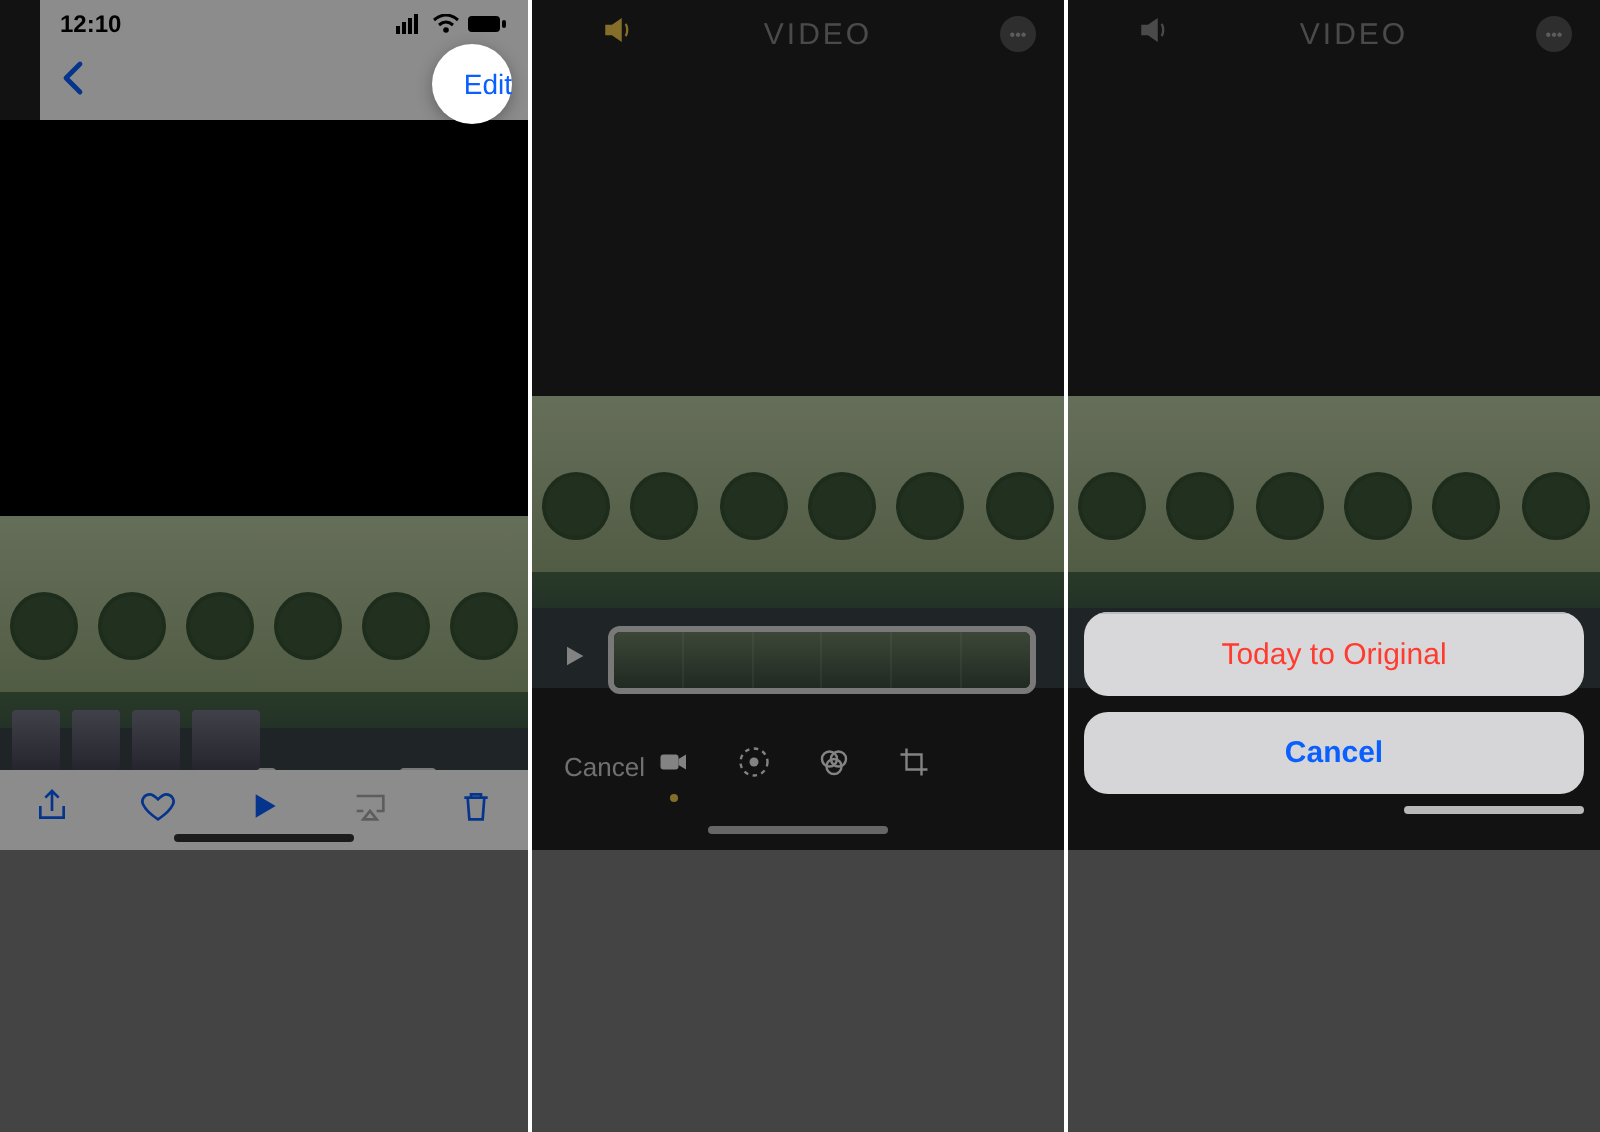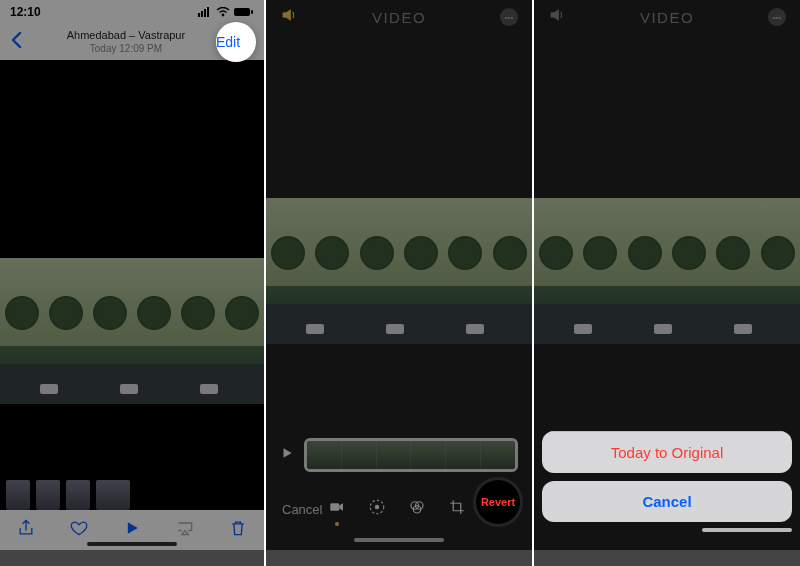--- a/index.html
+++ b/index.html
@@ -5,24 +5,25 @@
   * { box-sizing: border-box; margin: 0; padding: 0; }
   body {
     width: 800px;
     height: 566px;
     background: #444;
     font-family: -apple-system, "Helvetica Neue", Arial, sans-serif;
     display: flex;
     overflow: hidden;
   }
   .phone {
-    height: 550px;
+    height: 425px;
     background: #222;
     position: relative;
     flex: none;
+    padding-left: 20px;
   }
   .phone.p1 { width: 264px; }
   .phone.p2 { width: 266px; }
   .phone.p3 { width: 266px; }
   .sep { width: 2px; height: 566px; background: #fff; flex: none; }
   .dim-overlay {
     position: absolute; inset: 0;
     background: rgba(0,0,0,0.45);
     pointer-events: none;
   }
@@ -40,21 +41,21 @@
   .nav-back { color: #0a60ff; font-size: 20px; }
   .nav-title { text-align: center; font-size: 11px; line-height: 1.2; color: #222; }
   .nav-title .sub { color: #888; font-size: 10px; }
   .nav-edit {
     color: #0a60ff; font-size: 14px; font-weight: 500;
   }
   .edit-highlight {
     position: absolute; top: 22px; right: 8px;
     width: 40px; height: 40px; border-radius: 50%;
     background: #fff; box-shadow: 0 2px 8px rgba(0,0,0,0.3);
-    display: flex; align-items: center; justify-content: flex-start;
+    display: flex; align-items: center; justify-content: flex-end;
     z-index: 5;
   }
   .edit-highlight span { color:#0a60ff; font-size:14px; font-weight:500; }
   .p1-body { background:#000; position:absolute; top:60px; left:0; right:0; bottom:0; }
   .video-frame {
     position:absolute; left:0; right:0; top:198px; height:146px;
     background: linear-gradient(to bottom,#8aa88a 0%,#6e8d6e 40%,#4a6a4a 60%, #2e3d3e 100%);
     overflow:hidden;
   }
   .road { position:absolute; bottom:0; left:0; right:0; height:40px; background:#3a4245;}
@@ -163,24 +164,20 @@
           <rect x="17" y="3" width="2" height="4" rx="1" fill="#000"></rect>
         </svg>
     </span>
   </div>
   <div class="nav-bar">
     <span class="nav-back">
       <svg width="12" height="18" viewBox="0 0 12 18">
           <path d="M10 2 L3 9 L10 16" stroke="#0a60ff" stroke-width="2.4" fill="none" stroke-linecap="round" stroke-linejoin="round"></path>
         </svg>
     </span>
-    <span class="nav-title">
-      <div>Ahmedabad – Vastrapur</div>
-      <div class="sub">Today 12:09 PM</div>
-    </span>
     <span class="nav-edit" style="opacity:0">Edit</span>
   </div>
 
   <div class="p1-body">
     <div class="video-frame">
       <div class="grass"></div>
       <div class="trees">
           <div class="tree"></div>
           <div class="tree"></div>
           <div class="tree"></div>
@@ -291,23 +288,20 @@
       <span><svg viewBox="0 0 24 24">
             <path d="M7 3v14h14M3 7h14v14" fill="none" stroke="#eee" stroke-width="1.6"></path>
           </svg></span>
     </span>
     <span style="width:44px"></span>
   </div>
   <div class="home-ind light" style="bottom:8px;"></div>
 
   <div class="dim-overlay"></div>
 
-  <div class="revert-btn" style="position:absolute; right:12px; bottom:26px; z-index:5;">
-    <span>Revert</span>
-  </div>
 </div>
 
 <div class="sep"></div>
 
 <div class="phone p3">
   <div class="editor-top">
     <span class="vol-icon">
       <svg viewBox="0 0 24 24">
           <path d="M4 9v6h4l6 4V5l-6 4H4z"></path>
           <path d="M17 8c1.5 1.5 1.5 6.5 0 8" fill="none" stroke-width="1.5"></path>

